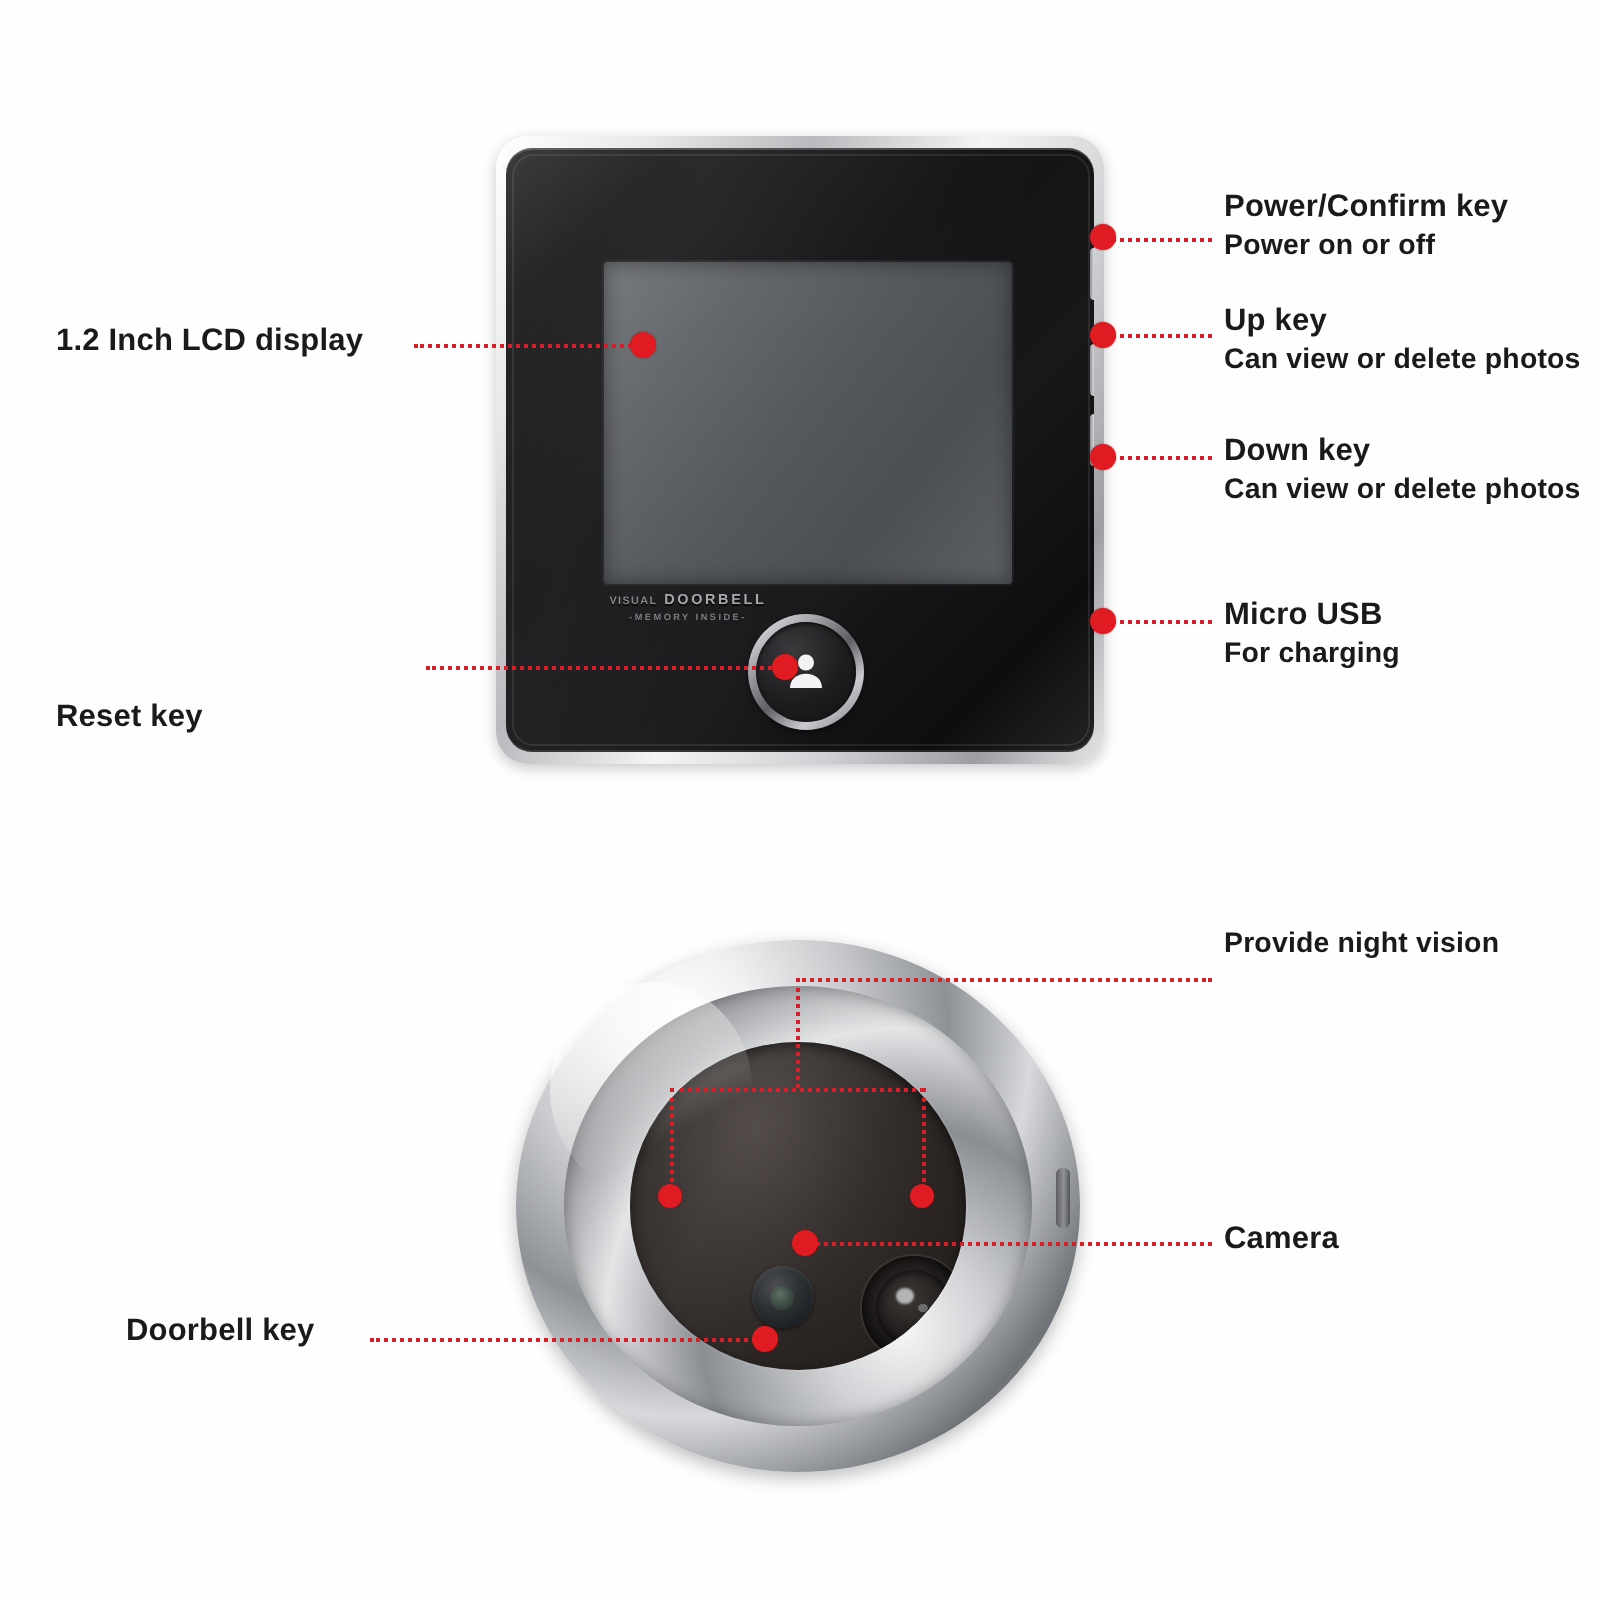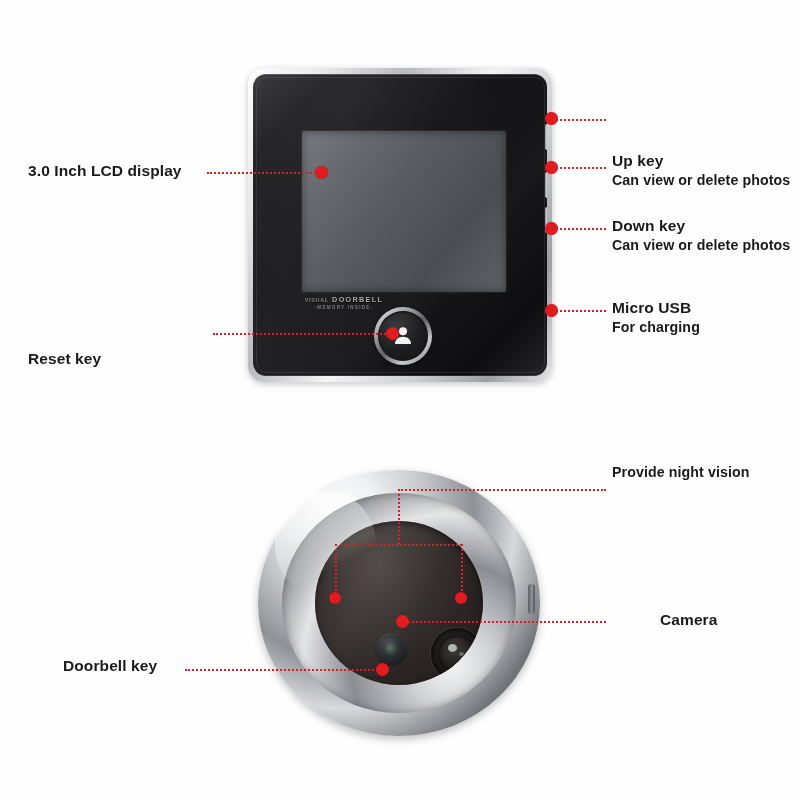--- a/index.html
+++ b/index.html
@@ -343,31 +343,35 @@
         </div>
       </div>
 
       <div class="side-btn" style="top:50px;height:26px;"></div>
       <div class="side-btn" style="top:98px;height:26px;"></div>
       <div class="side-btn" style="top:133px;height:26px;"></div>
     </div>
   </div>
 
   <div class="callout" style="left:28px; top:161px;">
-    <span class="title">3.0 Inch LCD display</span>
+    <span class="title">1.2 Inch LCD display</span>
   </div>
   <div class="leader-h" style="left:207px; top:172px; width:113px;"></div>
   <div class="dot" style="left:315px; top:166px;"></div>
 
   <div class="callout" style="left:28px; top:311px;margin-top:38px;">
     <span class="title">Reset key</span>
   </div>
   <div class="leader-h" style="left:213px; top:333px; width:180px;"></div>
   <div class="dot" style="left:386px; top:327px;"></div>
 
+  <div class="callout" style="left:612px; top:94px;">
+    <span class="title">Power/Confirm key</span>
+    <span class="sub">Power on or off</span>
+  </div>
   <div class="leader-h" style="left:556px; top:119px; width:50px;"></div>
   <div class="dot" style="left:545px; top:112px;"></div>
 
   <div class="callout" style="left:612px; top:151px;">
     <span class="title">Up key</span>
     <span class="sub">Can view or delete photos</span>
   </div>
   <div class="leader-h" style="left:556px; top:167px; width:50px;"></div>
   <div class="dot" style="left:545px; top:161px;"></div>
 
@@ -413,21 +417,21 @@
   <div class="leader-v" style="left:398px; top:489px; height:55px;"></div>
 
   <div class="leader-h" style="left:335px; top:544px; width:127px;"></div>
 
   <div class="leader-v" style="left:335px; top:544px; height:55px;"></div>
   <div class="dot sm" style="left:329px; top:592px;"></div>
 
   <div class="leader-v" style="left:461px; top:544px; height:55px;"></div>
   <div class="dot sm" style="left:455px; top:592px;"></div>
 
-  <div class="callout" style="left:612px; top:610px;margin-left:48px;">
+  <div class="callout" style="left:612px; top:610px;">
     <span class="title">Camera</span>
   </div>
   <div class="leader-h" style="left:408px; top:621px; width:198px;"></div>
   <div class="dot" style="left:396px; top:615px;"></div>
 
   <div class="callout" style="left:63px; top:656px;">
     <span class="title">Doorbell key</span>
   </div>
   <div class="leader-h" style="left:185px; top:669px; width:197px;"></div>
   <div class="dot" style="left:376px; top:663px;"></div>

